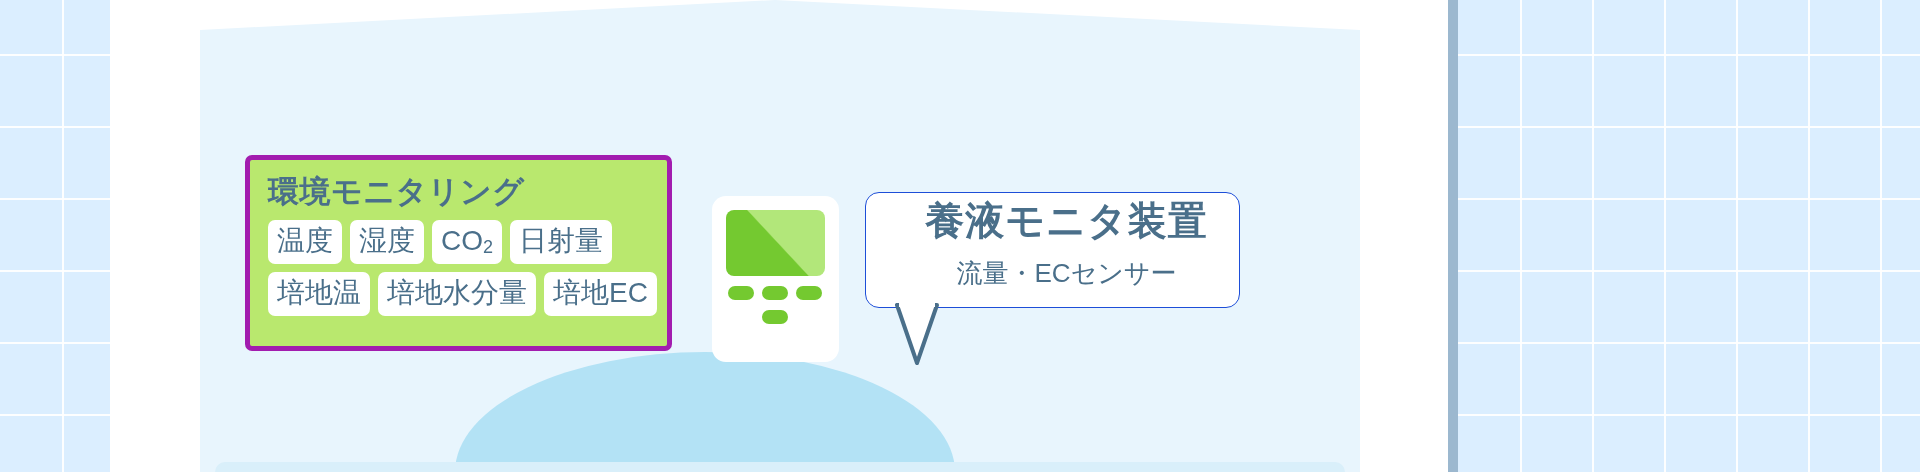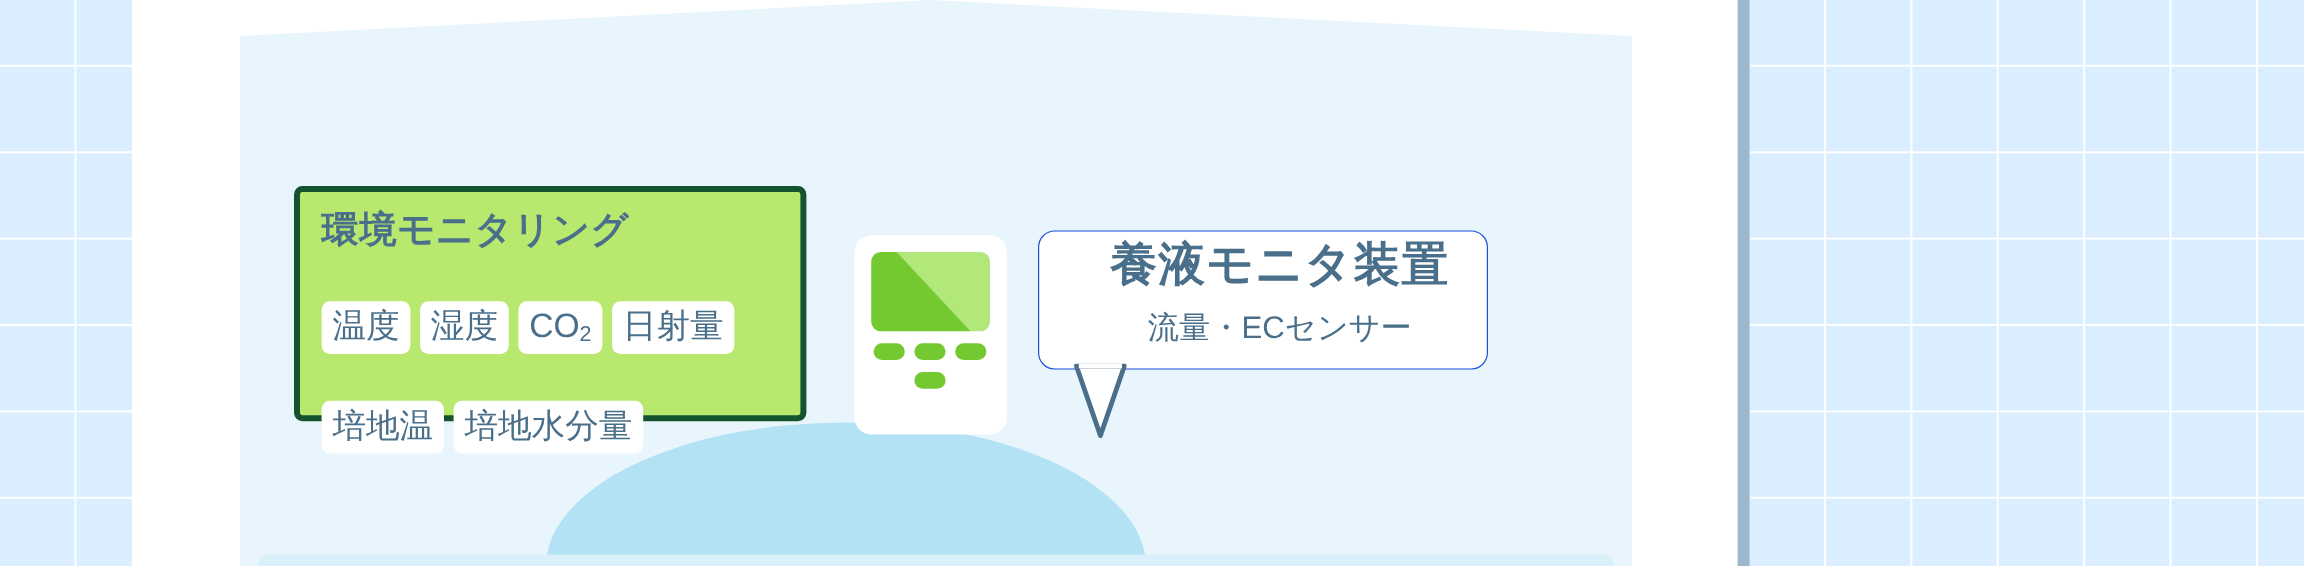--- a/index.html
+++ b/index.html
@@ -68,21 +68,21 @@
   }
 
   
   #monitor-card {
     position: absolute;
     left: 245px;
     top: 155px;
     width: 427px;
     height: 196px;
     background: #b9e86e;
-    border: 5px solid #14532d;
+    border: 5px solid #a21caf;
     border-radius: 7px;
     padding: 14px 16px 0 18px;
   }
   #monitor-card-title {
     font-size: 31px;
     font-weight: bold;
     color: #4a6f8a;
     letter-spacing: 0.5px;
     line-height: 1.15;
     margin-bottom: 10px;
@@ -94,21 +94,20 @@
     margin-bottom: 8px;
   }
   .tag {
     background: #ffffff;
     color: #4a6f8a;
     font-size: 28px;
     line-height: 1;
     padding: 7px 9px 9px 9px;
     border-radius: 7px;
     white-space: nowrap;
-    margin-top: 31px;
   }
   .tag sub {
     font-size: 18px;
     vertical-align: baseline;
     position: relative;
     top: 3px;
   }
 
   
   #device {
@@ -218,20 +217,21 @@
     <div class="tag-row">
       <span class="tag">温度</span>
       <span class="tag">湿度</span>
       <span class="tag"><span>CO</span><sub>2</sub></span>
       <span class="tag">日射量</span>
     </div>
 
     <div class="tag-row">
       <span class="tag">培地温</span>
       <span class="tag">培地水分量</span>
+      <span class="tag">培地EC</span>
     </div>
   </div>
 
   <div id="pond"></div>
   <div id="ground-strip"></div>
 
   <div id="device">
     <div id="device-screen"></div>
     <div class="device-btn" id="device-btn-1"></div>
     <div class="device-btn" id="device-btn-2"></div>

